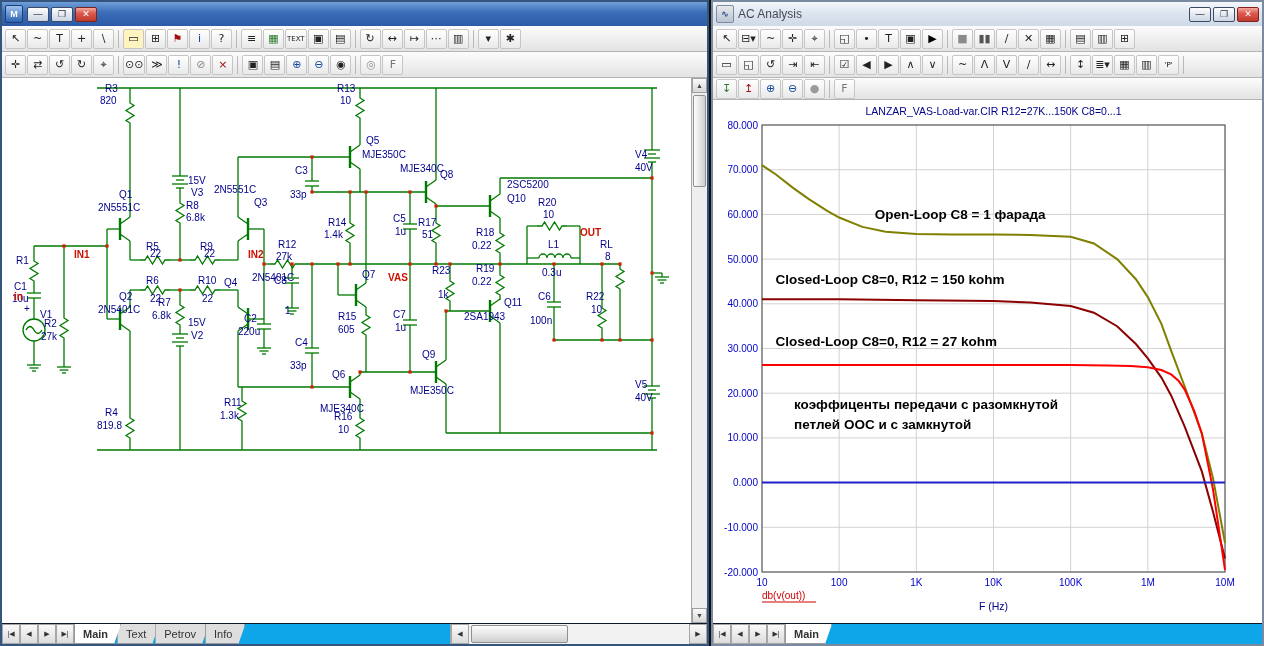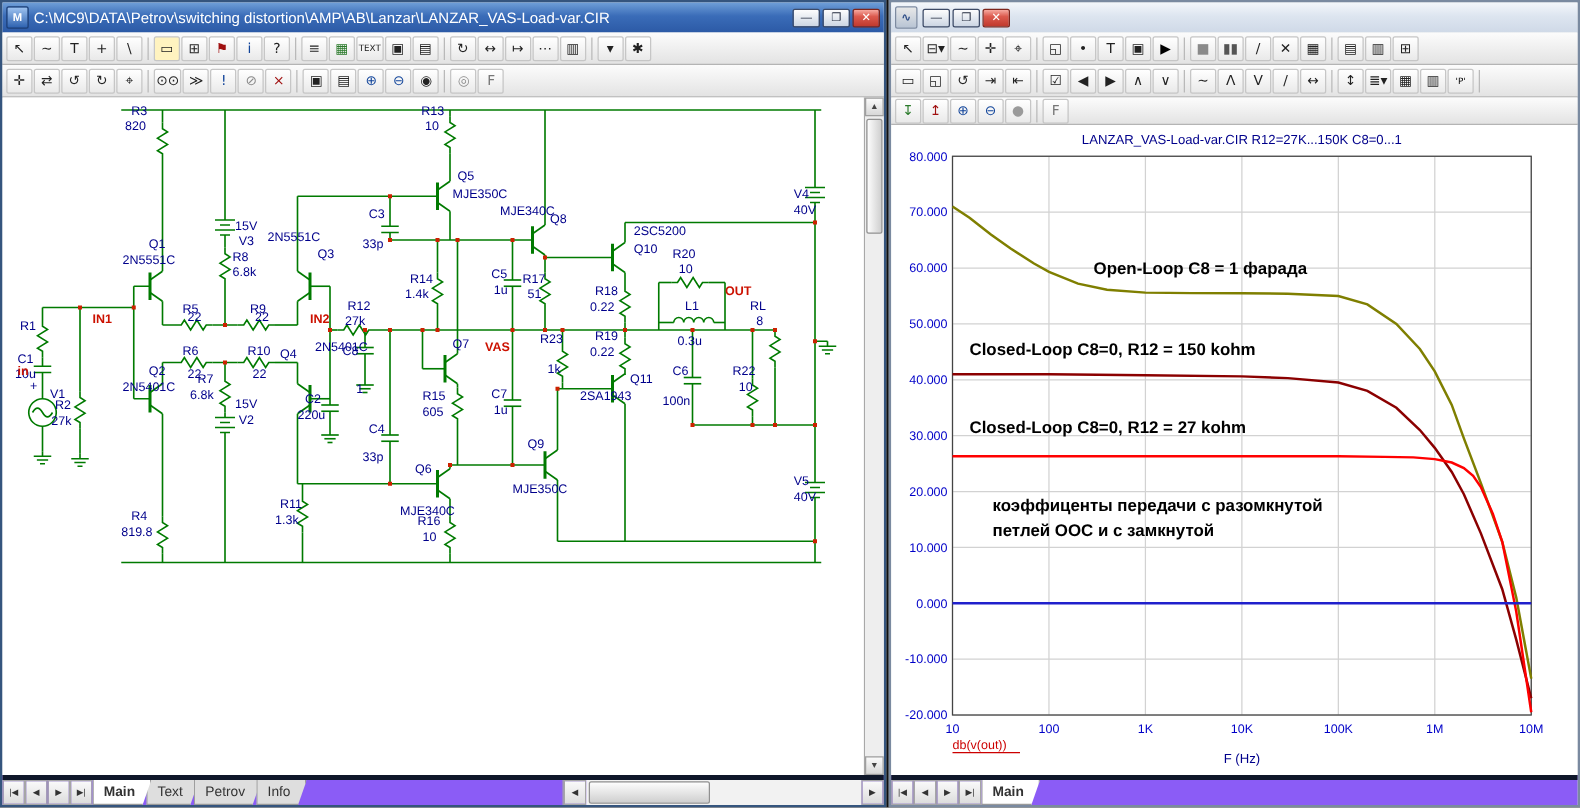--- a/index.html
+++ b/index.html
@@ -21,38 +21,37 @@
   .tb1,.tb2{height:26px;box-sizing:border-box;}
   .tb3{height:22px;box-sizing:border-box;}
   .tbtn{min-width:21px;height:20px;border:1px solid #c6c6c6;border-radius:2px;background:linear-gradient(#ffffff,#e9e9e9);font-size:11px;color:#222;display:inline-flex;align-items:center;justify-content:center;padding:0 1px;box-sizing:border-box;font-family:"DejaVu Sans",sans-serif;}
   .tsep{width:1px;height:18px;background:#b9b9b9;margin:0 3px;flex:0 0 auto;}
   .content-row{flex:1;display:flex;min-height:0;}
   .schem-wrap{flex:1;background:#ffffff;position:relative;overflow:hidden;text-decoration:underline;}
   .vscroll{width:15px;background:#eeeeee;border-left:1px solid #a8a8a8;display:flex;flex-direction:column;}
   .scroll-btn{height:15px;width:15px;font-size:7px;line-height:13px;text-align:center;border:1px solid #9f9f9f;background:linear-gradient(#fafafa,#d8d8d8);color:#444;padding:0;box-sizing:border-box;}
   .vtrack{flex:1;position:relative;}
   .vthumb{position:absolute;left:1px;right:1px;top:2px;height:90px;background:linear-gradient(90deg,#fdfdfd,#cfcfcf);border:1px solid #909090;border-radius:2px;}
-  .tabstrip{height:20px;background:#8b5cf6;display:flex;align-items:stretch;border-top:4px solid #0f172a;font-size:11px;flex:0 0 auto;}
+  .tabstrip{height:20px;background:#0ea5e9;display:flex;align-items:stretch;border-top:1px solid #0f172a;font-size:11px;flex:0 0 auto;}
   .nav-btn{width:18px;border:1px solid #a6a6a6;background:linear-gradient(#fafafa,#dcdcdc);font-size:7px;color:#333;padding:0;}
   .tab{padding:1px 12px 0 8px;border:1px solid #9a9a9a;border-top:none;background:#dedede;color:#333;clip-path:polygon(0 0,100% 0,calc(100% - 7px) 100%,0 100%);margin-right:-4px;display:flex;align-items:center;}
   .tab.active{background:#ffffff;font-weight:bold;z-index:2;}
   .hscroll{margin-left:auto;width:256px;display:flex;align-items:stretch;border-left:1px solid #a6a6a6;}
   .htrack{flex:1;position:relative;background:#f2f2f2;}
   .hthumb{position:absolute;top:1px;bottom:1px;left:2px;width:95px;background:linear-gradient(#fdfdfd,#cfcfcf);border:1px solid #909090;border-radius:2px;}
   .plot-wrap{flex:1;background:#ffffff;position:relative;overflow:hidden;}
   .spacer{flex:1;}
   svg text{font-family:"Liberation Sans",sans-serif;}
 </style>
 </head>
 <body>
 
 <div class="window" id="win-left">
   <div class="titlebar active">
     <span class="win-icon mc">M</span>
-    <span class="title-text">C:\MC9\DATA\Petrov\switching distortion\AMP\AB\Lanzar\LANZAR_VAS-Load-var.CIR</span>
     <span class="capbtns">
       <button class="cap-btn">—</button>
       <button class="cap-btn">❐</button>
       <button class="cap-btn close">✕</button>
     </span>
   </div>
   <div class="toolbar tb1" id="ltb1">
       <button class="tbtn">↖</button>
       <button class="tbtn">~</button>
       <button class="tbtn">T</button>
@@ -481,20 +480,21 @@
           <span class="hthumb"></span>
         </span>
       <button class="nav-btn">▶</button>
     </span>
   </div>
 </div>
 
 <div class="window" id="win-right">
   <div class="titlebar inactive">
     <span class="win-icon ac">∿</span>
+    <span class="title-text">AC Analysis</span>
     <span class="capbtns">
       <button class="cap-btn">—</button>
       <button class="cap-btn">❐</button>
       <button class="cap-btn close">✕</button>
     </span>
   </div>
   <div class="toolbar tb1" id="rtb1">
       <button class="tbtn">↖</button>
       <button class="tbtn">⊟▾</button>
       <button class="tbtn">~</button>

